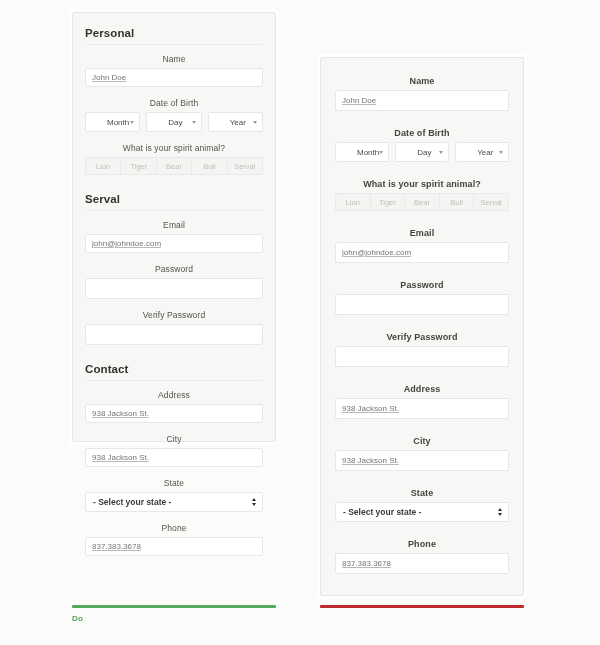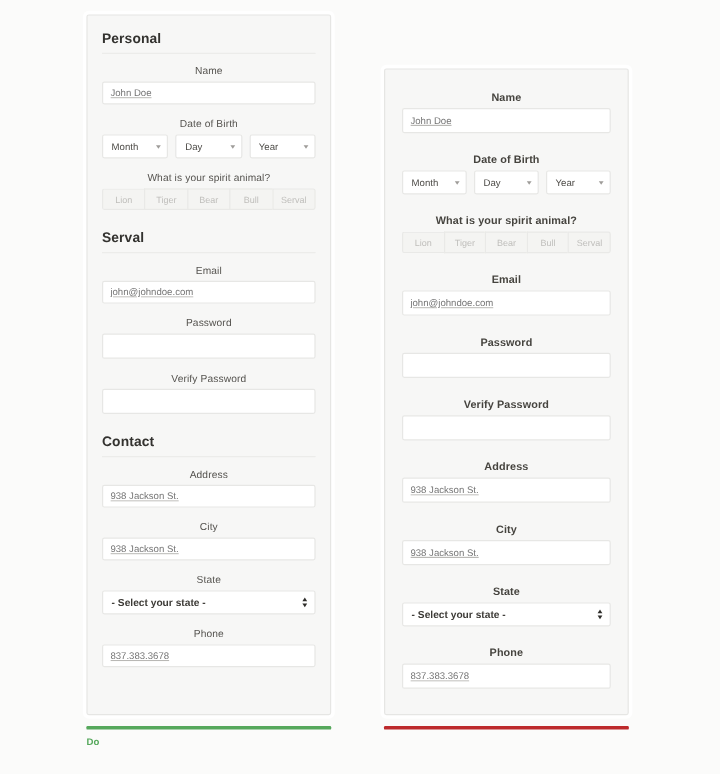--- a/index.html
+++ b/index.html
@@ -12,21 +12,21 @@
   .stage { position: relative; width: 600px; height: 645px; }
 
   
   .panel {
     position: absolute;
     background: #f7f7f6;
     border: 1px solid #e6e6e4;
     border-radius: 2px;
     box-shadow: 0 0 0 3px rgba(255,255,255,0.85);
   }
-  #panel-do   { left: 72px;  top: 12px; width: 204px; height: 584px; }
+  #panel-do   { left: 72px;  top: 12px; width: 204px; height: 430px; }
   #panel-dont { left: 320px; top: 57px; width: 204px; height: 539px; }
 
   .panel-inner { padding: 14px 12px 12px 12px; }
   .panel-inner.loose { padding: 18px 14px 14px 14px; }
 
   
   .section-head {
     font-size: 11.5px;
     color: #33322f;
     font-weight: bold;
@@ -70,21 +70,21 @@
   .dob-row { display: flex; gap: 6px; }
   .dob-select {
     flex: 1;
     height: 20px;
     background: #ffffff;
     border: 1px solid #e7e7e5;
     border-radius: 2px;
     display: flex;
     align-items: center;
     justify-content: space-between;
-    padding: 0 5px 0 7px;
+    padding: 0 5px 0 21px;
     font-size: 8px;
     color: #4c4a46;
   }
   .dob-caret {
     width: 0; height: 0;
     border-left: 2.5px solid transparent;
     border-right: 2.5px solid transparent;
     border-top: 3px solid #8d8b87;
     opacity: .85;
   }

